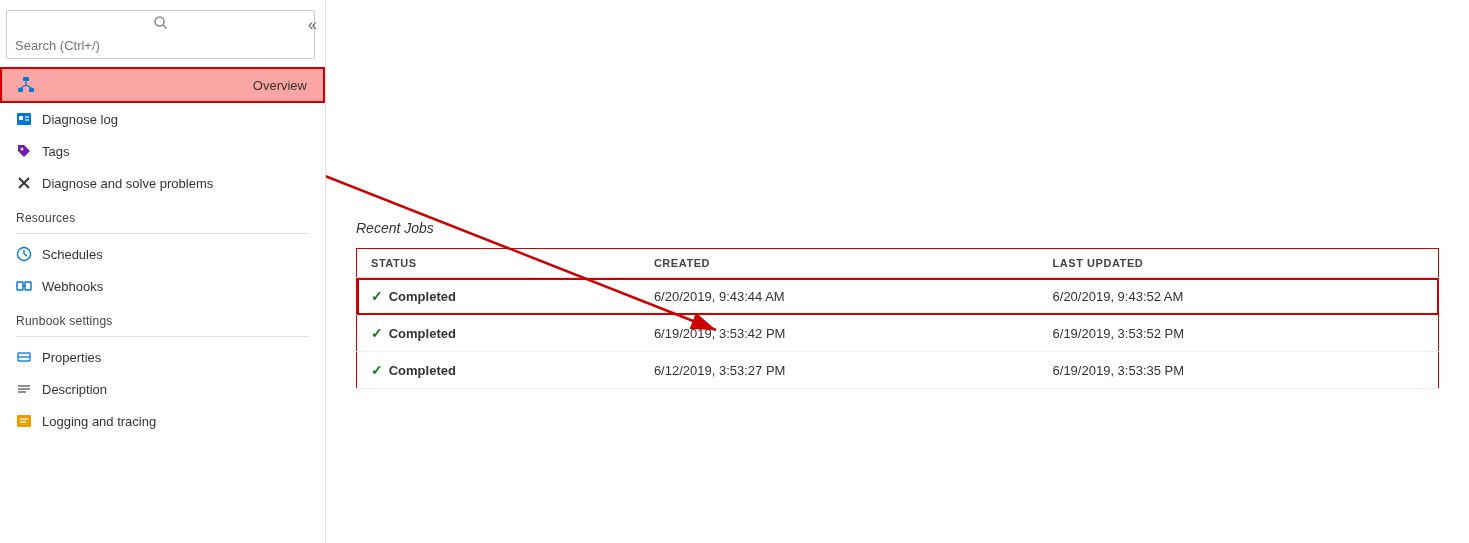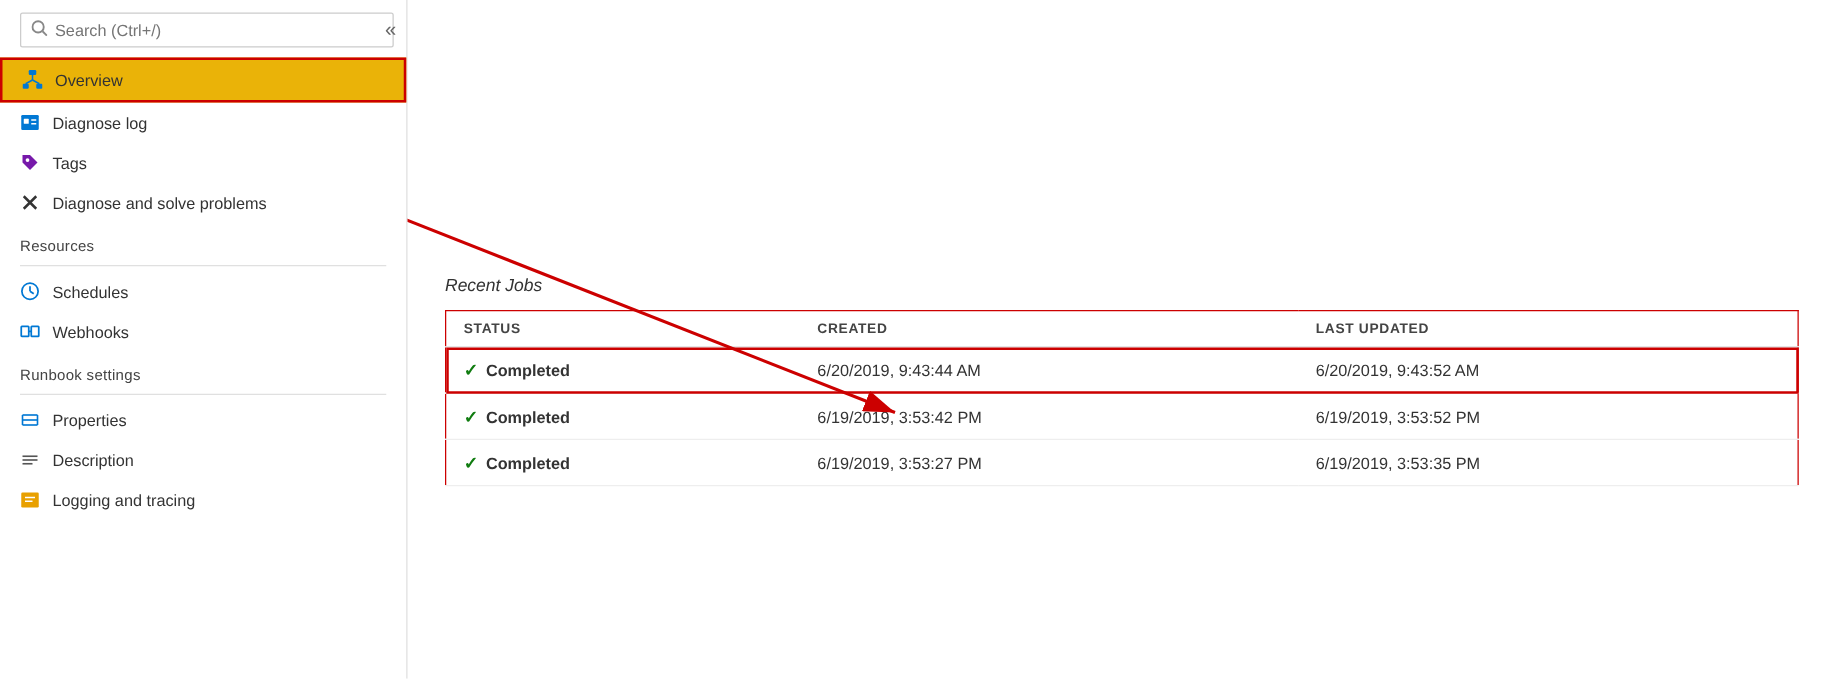--- a/index.html
+++ b/index.html
@@ -20,26 +20,27 @@
       background: #fff;
       border-right: 1px solid #e0e0e0;
       display: flex;
       flex-direction: column;
       position: relative;
     }
 
     .search-bar {
       display: flex;
       align-items: center;
-      margin: 10px 10px 8px 16px;
+      margin: 10px 10px 8px 6px;
       border: 1px solid #ccc;
       border-radius: 2px;
       padding: 5px 8px;
       gap: 6px;
       background: #fff;
+      flex-direction: column;
     }
 
     .search-bar input {
       border: none;
       outline: none;
       font-size: 13px;
       color: #888;
       background: transparent;
       width: 100%;
     }
@@ -183,21 +184,21 @@
         <line x1="9" y1="9" x2="12.5" y2="12.5" stroke="#888" stroke-width="1.5"></line>
       </svg>
     </span>
     <input type="text" placeholder="Search (Ctrl+/)" style="">
   </div>
 
   <button class="collapse-btn">
     <span>«</span>
   </button>
 
-  <div class="nav-item active" style="border:2px solid #cc0000; background:#eab308;">
+  <div class="nav-item active" style="border:2px solid #cc0000; background:#fca5a5;justify-content:space-between;">
     <span class="nav-icon">
 
       <svg width="16" height="16" viewBox="0 0 16 16">
         <rect x="5" y="0" width="6" height="4" rx="1" fill="#0078d4"></rect>
         <rect x="0" y="11" width="5" height="4" rx="1" fill="#0078d4"></rect>
         <rect x="11" y="11" width="5" height="4" rx="1" fill="#0078d4"></rect>
         <line x1="8" y1="4" x2="8" y2="8" stroke="#0078d4" stroke-width="1.2"></line>
         <line x1="8" y1="8" x2="2.5" y2="11" stroke="#0078d4" stroke-width="1.2"></line>
         <line x1="8" y1="8" x2="13.5" y2="11" stroke="#0078d4" stroke-width="1.2"></line>
       </svg>
@@ -347,19 +348,19 @@
           <td>6/19/2019, 3:53:42 PM</td>
           <td>6/19/2019, 3:53:52 PM</td>
         </tr>
         <tr>
           <td>
             <span class="status-cell">
               <span class="check-icon">✓</span> 
               <strong>Completed</strong>
             </span>
           </td>
-          <td>6/19/2019, 3:53:27 PM</td>
+          <td>6/12/2019, 3:53:27 PM</td>
           <td>6/19/2019, 3:53:35 PM</td>
         </tr>
       </tbody>
   </table>
 
 </div>
 
 </body></html>

